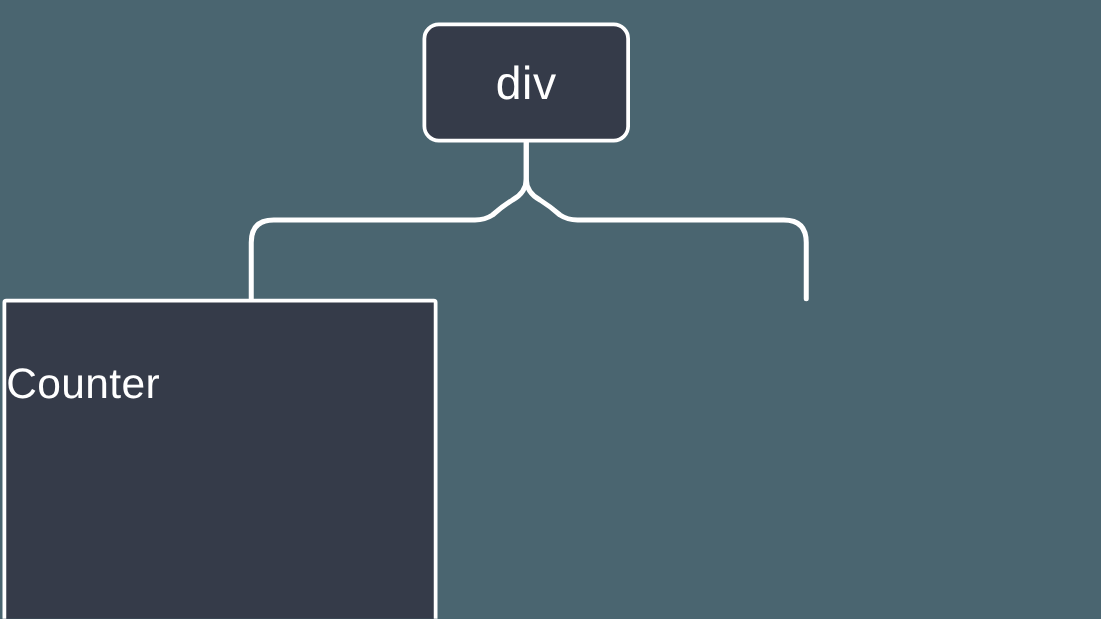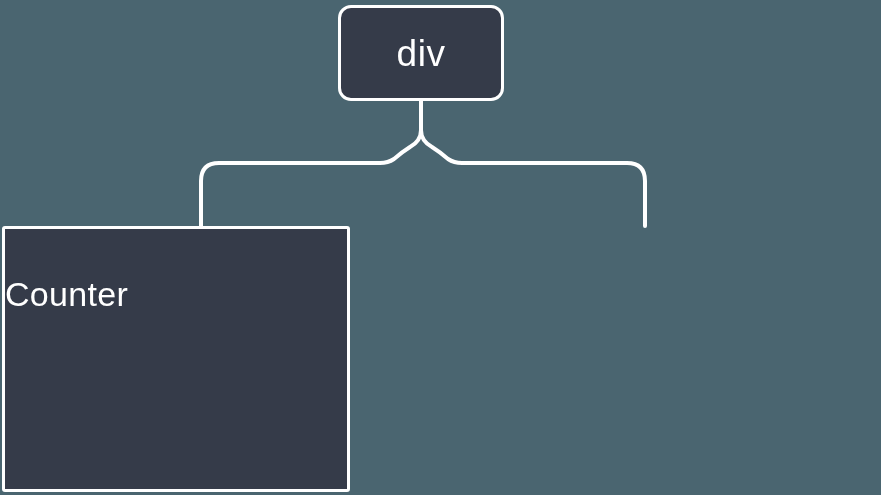--- a/index.html
+++ b/index.html
@@ -12,20 +12,21 @@
     height: 495px;
     position: relative;
     overflow: hidden;
     font-family: "Liberation Sans", sans-serif;
   }
   #canvas {
     position: absolute;
     inset: 0;
     width: 881px;
     height: 443px;
+    margin-top: 13px;
   }
   .edges {
     position: absolute;
     left: 0;
     top: 0;
     width: 881px;
     height: 495px;
     pointer-events: none;
   }
 

